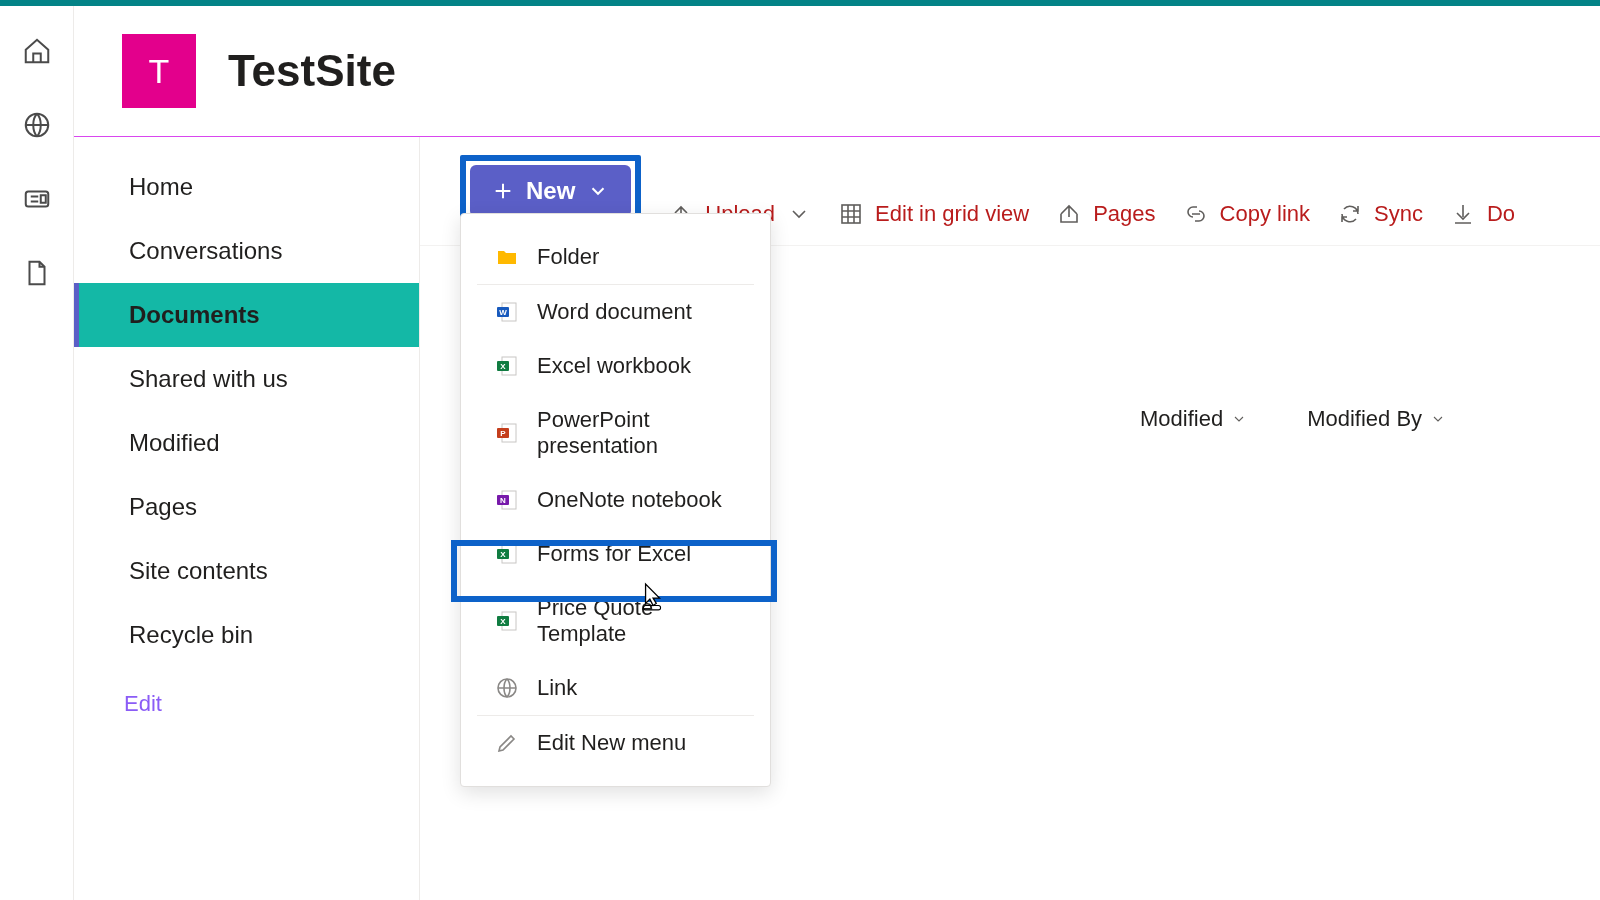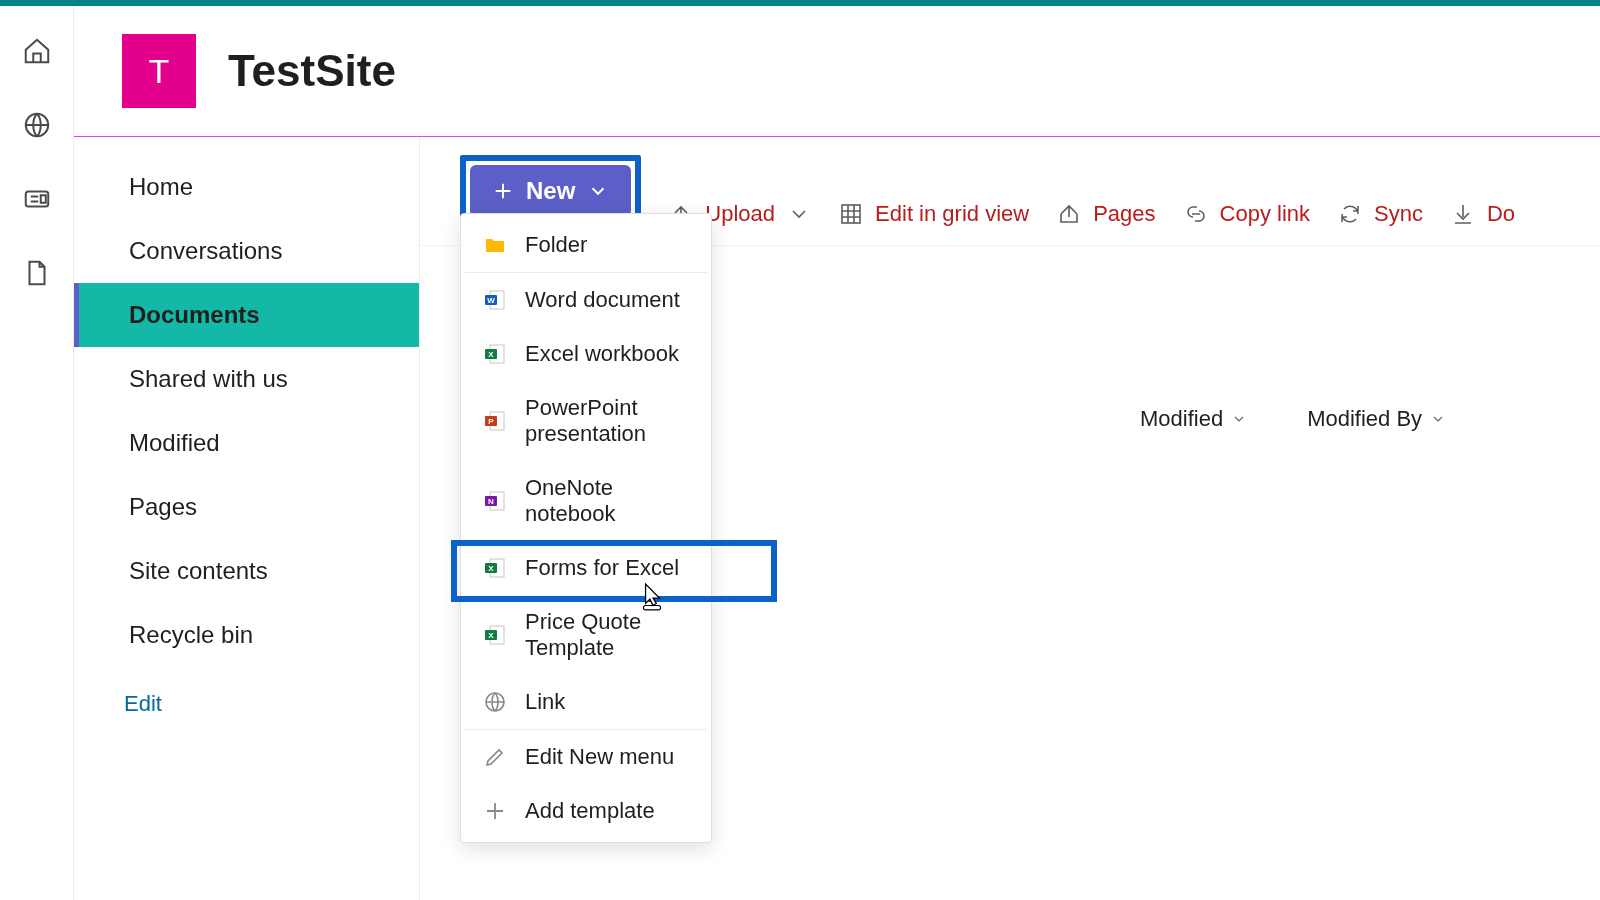--- a/index.html
+++ b/index.html
@@ -12,37 +12,37 @@
   
   .main { flex: 1; display: flex; flex-direction: column; }
   .site-header { display: flex; align-items: center; gap: 32px; padding: 28px 0 28px 48px; }
   .site-logo { width: 74px; height: 74px; background: #e3008c; color: #fff; display: flex; align-items: center; justify-content: center; font-size: 34px; font-weight: 400; }
   .site-title { font-size: 44px; font-weight: 600; color: #201f1e; }
   .content-row { display: flex; flex: 1; border-top: 1px solid #d946ef; }
   
   .leftnav { width: 346px; border-right: 1px solid #edebe9; padding-top: 18px; }
   .leftnav-item { padding: 18px 0 18px 50px; font-size: 24px; color: #201f1e; cursor: pointer; border-left: 5px solid transparent; }
   .leftnav-item.active { font-weight: 600; border-left-color: #5b5fc7; background: #14b8a6; }
-  .leftnav-edit { padding: 24px 0 0 50px; font-size: 22px; color: #0369a1; }
+  .leftnav-edit { padding: 24px 0 0 50px; font-size: 22px; color: #8b5cf6; }
   
   .workarea { flex: 1; position: relative; }
   .toolbar { display: flex; align-items: flex-end; gap: 28px; padding: 18px 0 18px 40px; border-bottom: 1px solid #f3f2f1; }
   .btn-new-wrap { border: 6px solid #0d62c9; padding: 4px; border-radius: 2px; }
   .btn-new { background: #5b5fc7; color: #fff; border: none; border-radius: 6px; padding: 12px 22px; font-size: 24px; font-weight: 600; display: flex; align-items: center; gap: 12px; cursor: pointer; }
   .btn-new svg { width: 22px; height: 22px; stroke: #fff; stroke-width: 2.2; fill: none; }
   .tool { display: flex; align-items: center; gap: 12px; font-size: 22px; color: #b91c1c; cursor: pointer; }
   .tool svg { width: 24px; height: 24px; stroke: #605e5c; fill: none; stroke-width: 1.6; }
   .chev { width: 16px; height: 16px; }
   
   .colheaders { display: flex; padding: 160px 0 0 0; font-size: 22px; color: #201f1e; }
   .colheaders .spacer { width: 720px; }
   .colh { display: flex; align-items: center; gap: 8px; cursor: pointer; }
   .colh + .colh { margin-left: 60px; }
   
-  .dropdown { position: absolute; left: 40px; top: 76px; width: 252px; background: #fff; border: 1px solid #e1dfdd; box-shadow: 0 6px 20px rgba(0,0,0,.12); border-radius: 4px; padding: 4px; }
+  .dropdown { position: absolute; left: 40px; top: 76px; width: 311px; background: #fff; border: 1px solid #e1dfdd; box-shadow: 0 6px 20px rgba(0,0,0,.12); border-radius: 4px; padding: 16px; }
   .dd-item { display: flex; align-items: center; gap: 18px; padding: 14px 18px; font-size: 22px; color: #201f1e; cursor: pointer; }
   .dd-item svg { width: 24px; height: 24px; flex-shrink: 0; }
   .dd-divider { height: 1px; background: #edebe9; }
   .dd-highlight { position: absolute; border: 6px solid #0d62c9; pointer-events: none; left: -10px; width: 326px; top: 326px; height: 62px; }
   .cursor { position: absolute; left: 178px; top: 368px; width: 26px; height: 30px; pointer-events: none; }
   
   .oic { width: 24px; height: 24px; display: inline-flex; align-items: center; }
 </style>
 </head>
 <body>
@@ -250,28 +250,20 @@
 
           <div class="dd-item">
             <span class="oic">
               <svg viewBox="0 0 24 24" fill="none" stroke="#8a8886" stroke-width="1.6">
                   <path d="M4 20 L8 19 L19 8 L16 5 L5 16 Z"></path>
                 </svg>
             </span>
             <span>Edit New menu</span>
           </div>
 
-          <div class="dd-item">
-            <span class="oic">
-              <svg viewBox="0 0 24 24" fill="none" stroke="#8a8886" stroke-width="1.8">
-                  <path d="M12 4 V20 M4 12 H20"></path>
-                </svg>
-            </span>
-            <span>Add template</span>
-          </div>
 
           <div class="dd-highlight"></div>
 
           <svg class="cursor" viewBox="0 0 24 28">
             <path d="M6 2 L6 20 L10 16 L13 22 L16 20 L13 15 L19 15 Z" fill="#fff" stroke="#000" stroke-width="1.2"></path>
             <rect x="4" y="22" width="16" height="4" rx="2" fill="none" stroke="#000" stroke-width="1"></rect>
           </svg>
         </div>
 
         <div class="colheaders">

